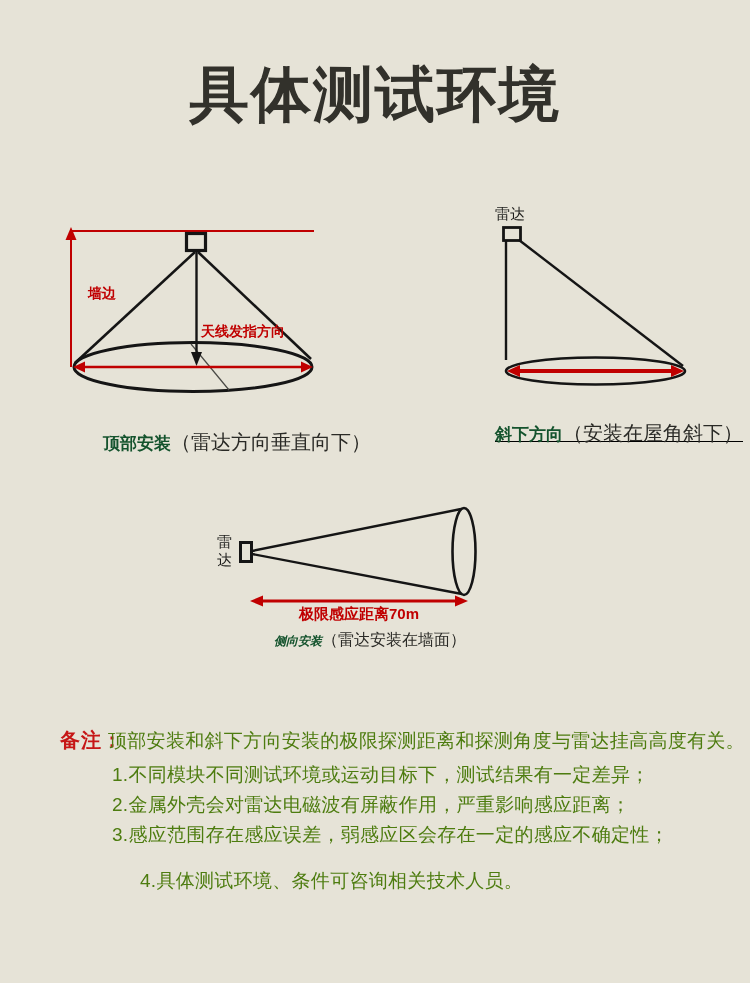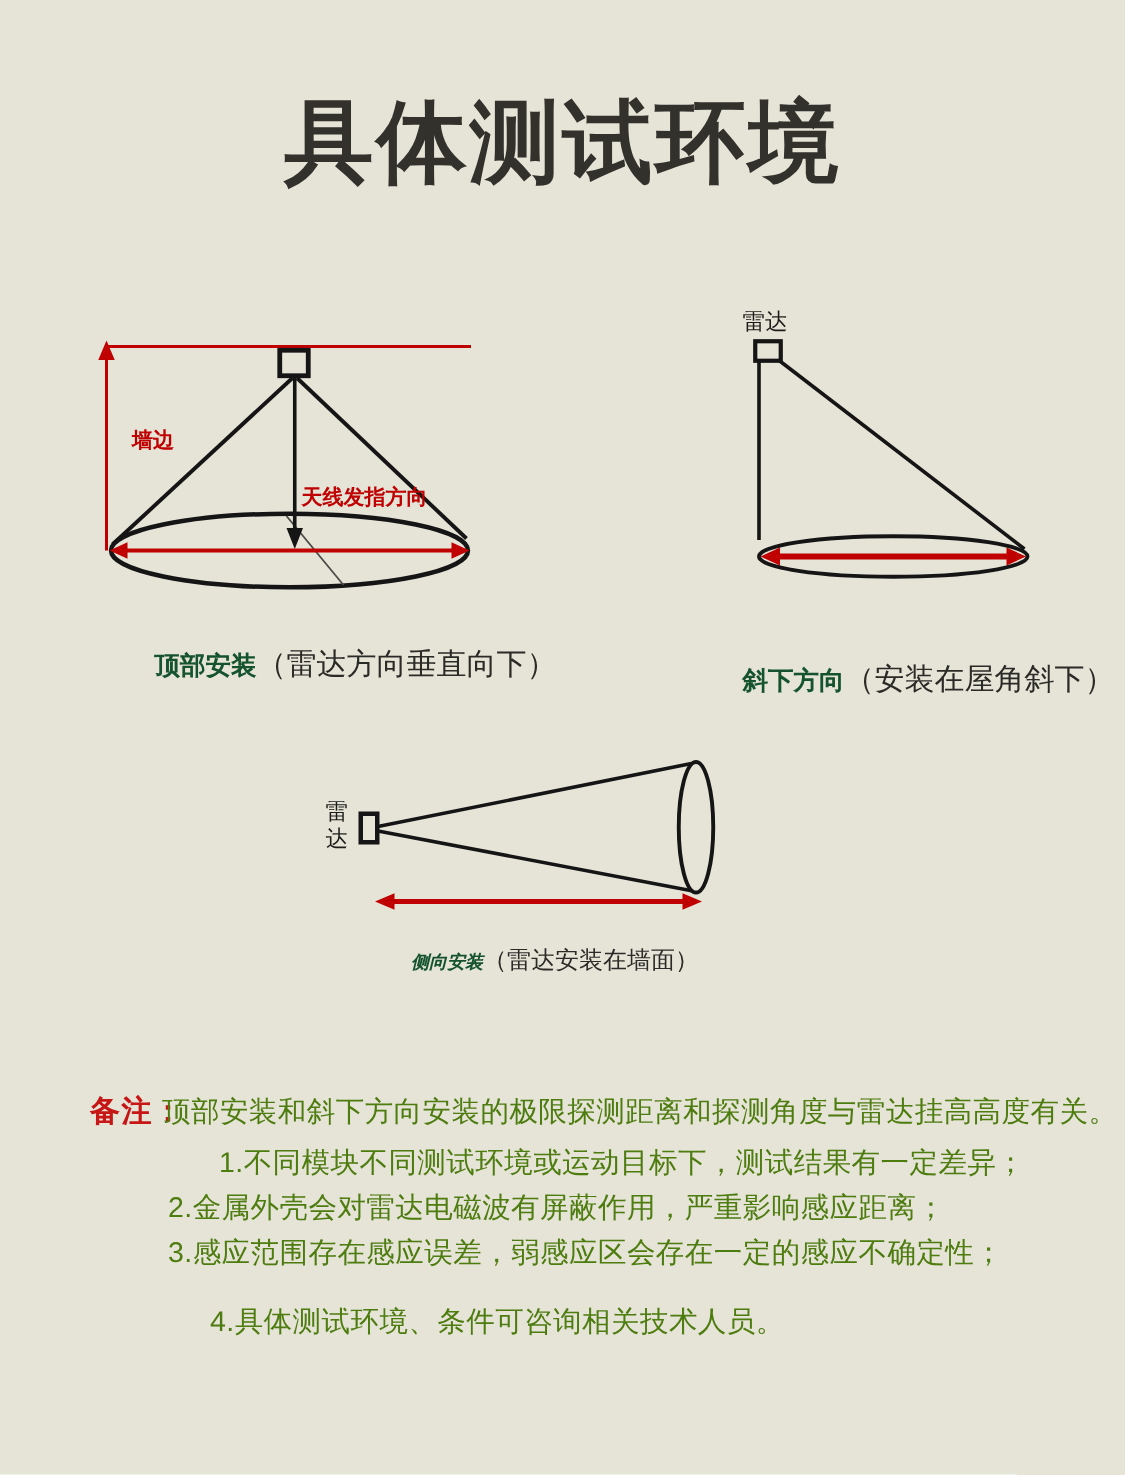--- a/index.html
+++ b/index.html
@@ -97,32 +97,33 @@
     </g>
   </svg>
 
   <div class="lbl lbl-red" style="left:88px; top:285px;">墙边</div>
   <div class="lbl lbl-red" style="left:201px; top:323px;">天线发指方向</div>
   <div class="caption" style="left:103px; top:429px;">
     <span class="cap-title">顶部安装</span><span class="cap-note">（雷达方向垂直向下）</span>
   </div>
 
   <div class="lbl lbl-black" style="left:495px; top:205px;">雷达</div>
-  <div class="caption" style="left:495px; top:439px;">
+  <div class="caption" style="left:495px; top:420px;text-decoration:underline;">
     <span class="cap-title">斜下方向</span><span class="cap-note">（安装在屋角斜下）</span>
   </div>
 
   <div class="lbl lbl-black radar-stack" style="left:217px; top:533px;">
     <span>雷</span>
     <span>达</span>
   </div>
+  <div class="dist-label">极限感应距离70m</div>
   <div class="caption caption-side" style="left:240px; top:630px; width:260px; text-align:center;">
     <span class="cap-title">侧向安装</span><span class="cap-note">（雷达安装在墙面）</span>
   </div>
 
   <div id="notes-label">备注：</div>
   <div class="note-line" style="left:108px; top:728px;">顶部安装和斜下方向安装的极限探测距离和探测角度与雷达挂高高度有关。</div>
-  <div class="note-line" style="left:112px; top:762px;margin-left:34px;">1.不同模块不同测试环境或运动目标下，测试结果有一定差异；</div>
+  <div class="note-line" style="left:112px; top:762px;">1.不同模块不同测试环境或运动目标下，测试结果有一定差异；</div>
   <div class="note-line" style="left:112px; top:792px;">2.金属外壳会对雷达电磁波有屏蔽作用，严重影响感应距离；</div>
   <div class="note-line" style="left:112px; top:822px;">3.感应范围存在感应误差，弱感应区会存在一定的感应不确定性；</div>
   <div class="note-line" style="left:112px; top:868px;margin-left:28px;">4.具体测试环境、条件可咨询相关技术人员。</div>
 
 </div>
 
 </body></html>

